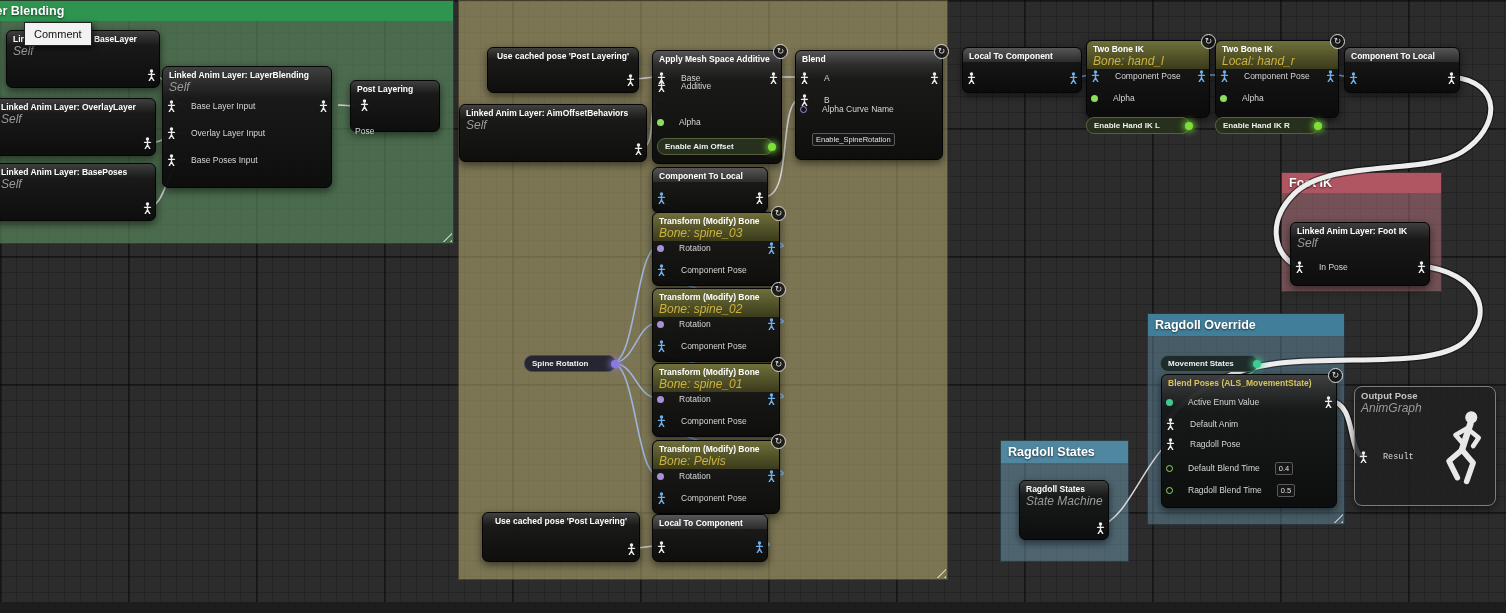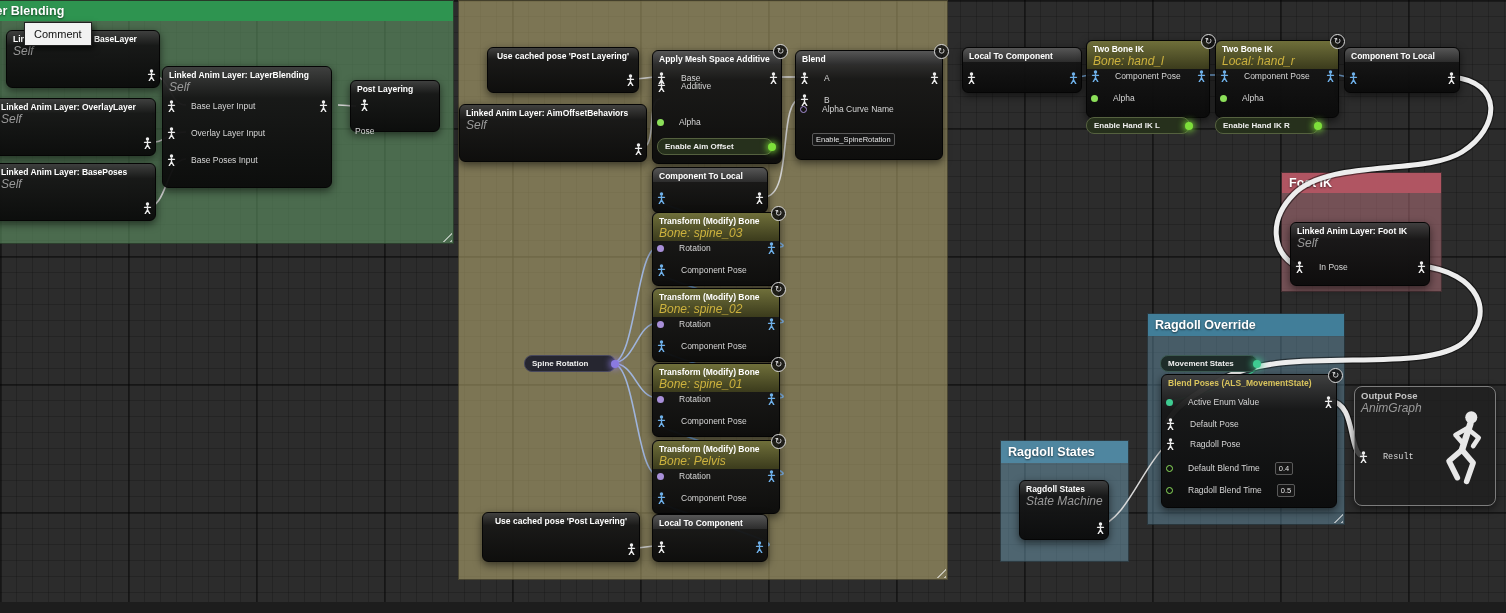--- a/index.html
+++ b/index.html
@@ -561,21 +561,21 @@
         <span class="ttl small gold">Blend Poses (ALS_MovementState)</span>
       </div>
     <div class="prow" style="top:19px;">
         <span class="dot d-enum"></span>
       <span class="plabel">Active Enum Value</span>
       </div>
     <div class="prow" style="top:41px;">
         <svg class="person" viewBox="0 0 10 14">
           <use href="#icon-person"></use>
         </svg>
-      <span class="plabel">Default Pose</span>
+      <span class="plabel">Default Anim</span>
       </div>
     <div class="prow" style="top:61px;">
         <svg class="person" viewBox="0 0 10 14">
           <use href="#icon-person"></use>
         </svg>
       <span class="plabel">Ragdoll Pose</span>
       </div>
     <div class="prow" style="top:85px;">
         <span class="dot d-hollow-g"></span>
       <span class="plabel">Default Blend Time</span>

